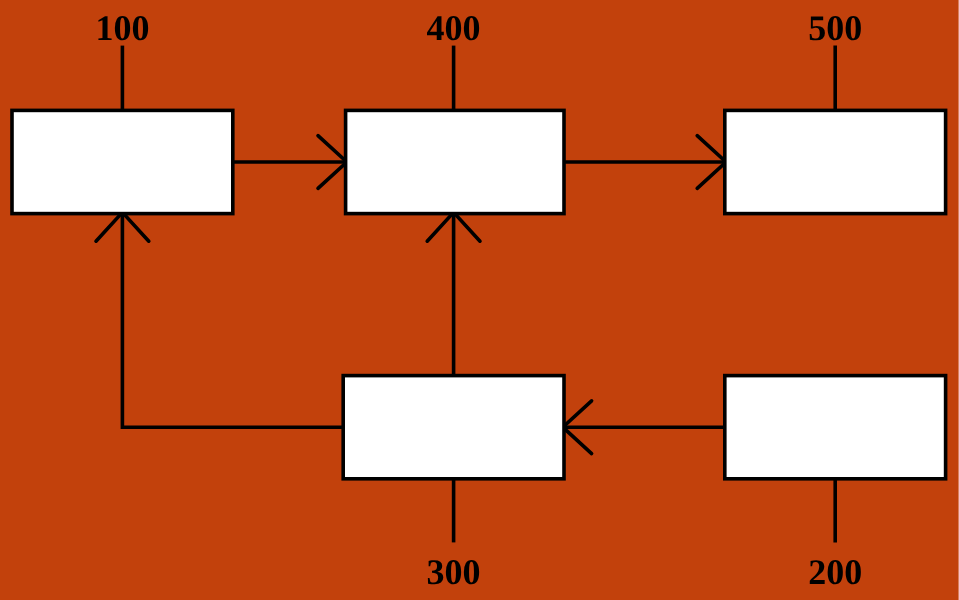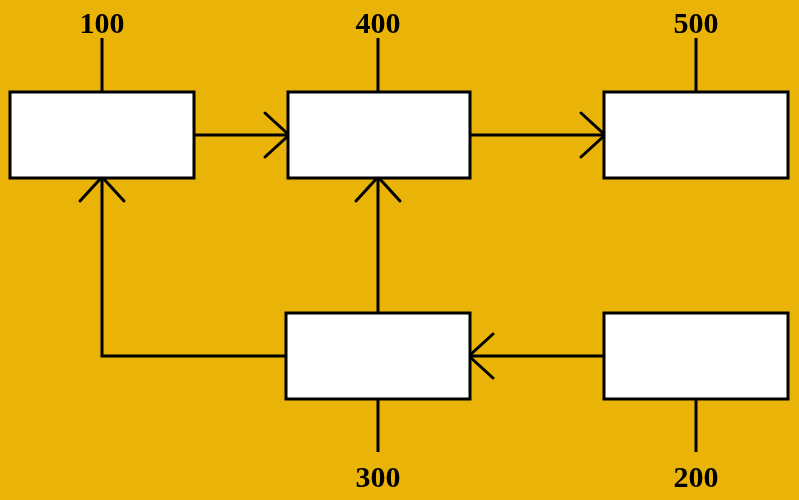--- a/index.html
+++ b/index.html
@@ -8,21 +8,21 @@
     padding: 0;
     background: #ffffff;
   }
   body {
     font-family: "Liberation Serif", serif;
   }
   #canvas {
     position: relative;
     width: 799px;
     height: 500px;
-    background: #eab308;
+    background: #c2410c;
     overflow: hidden;
   }
   #diagram-svg {
     position: absolute;
     top: 0;
     left: 0;
     width: 799px;
     height: 500px;
   }
   .block-rect {

